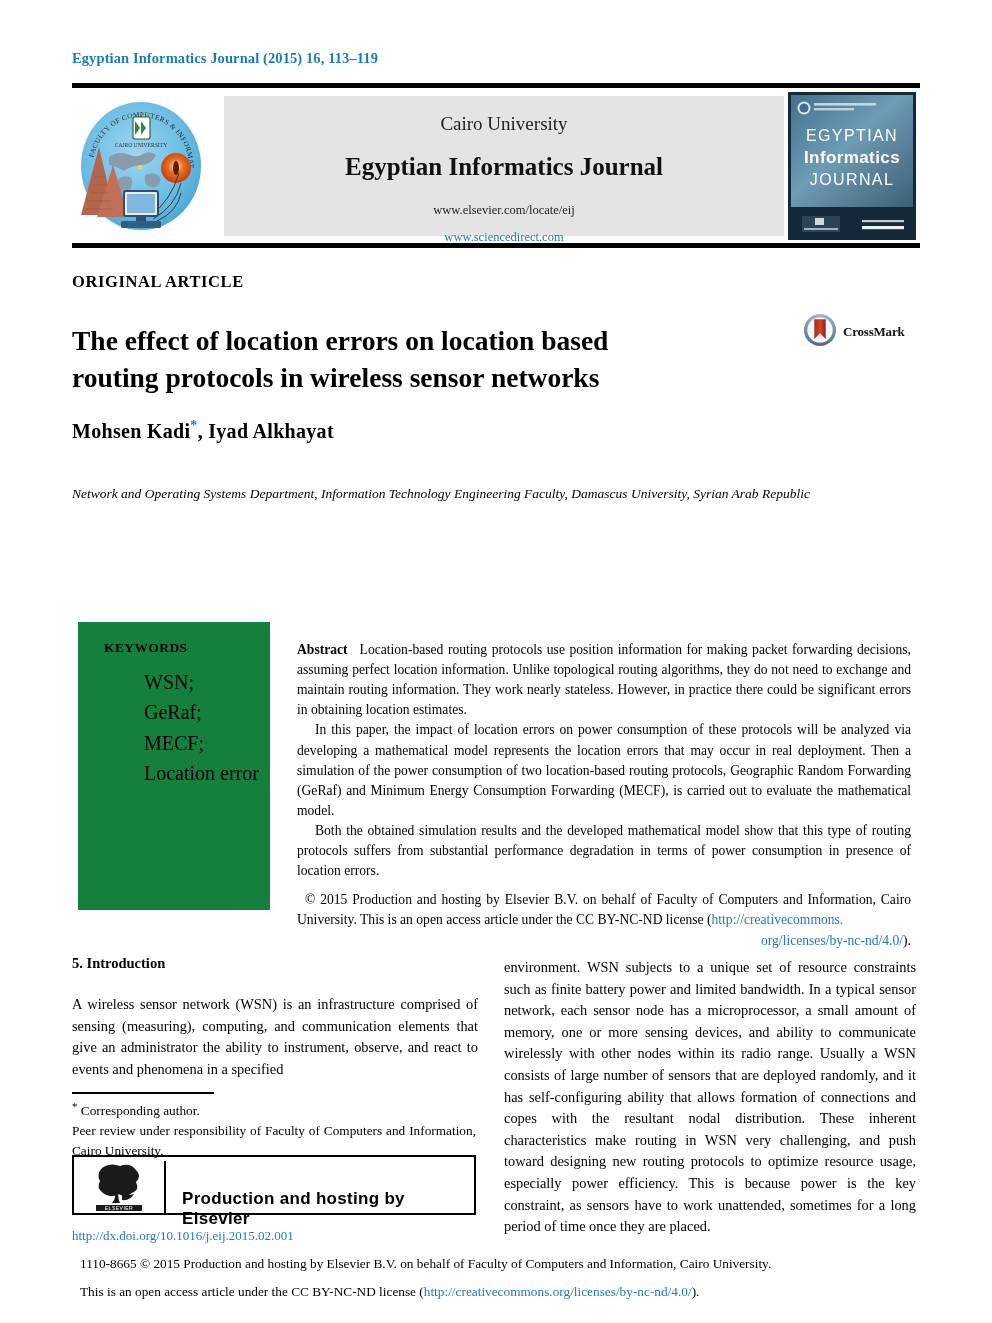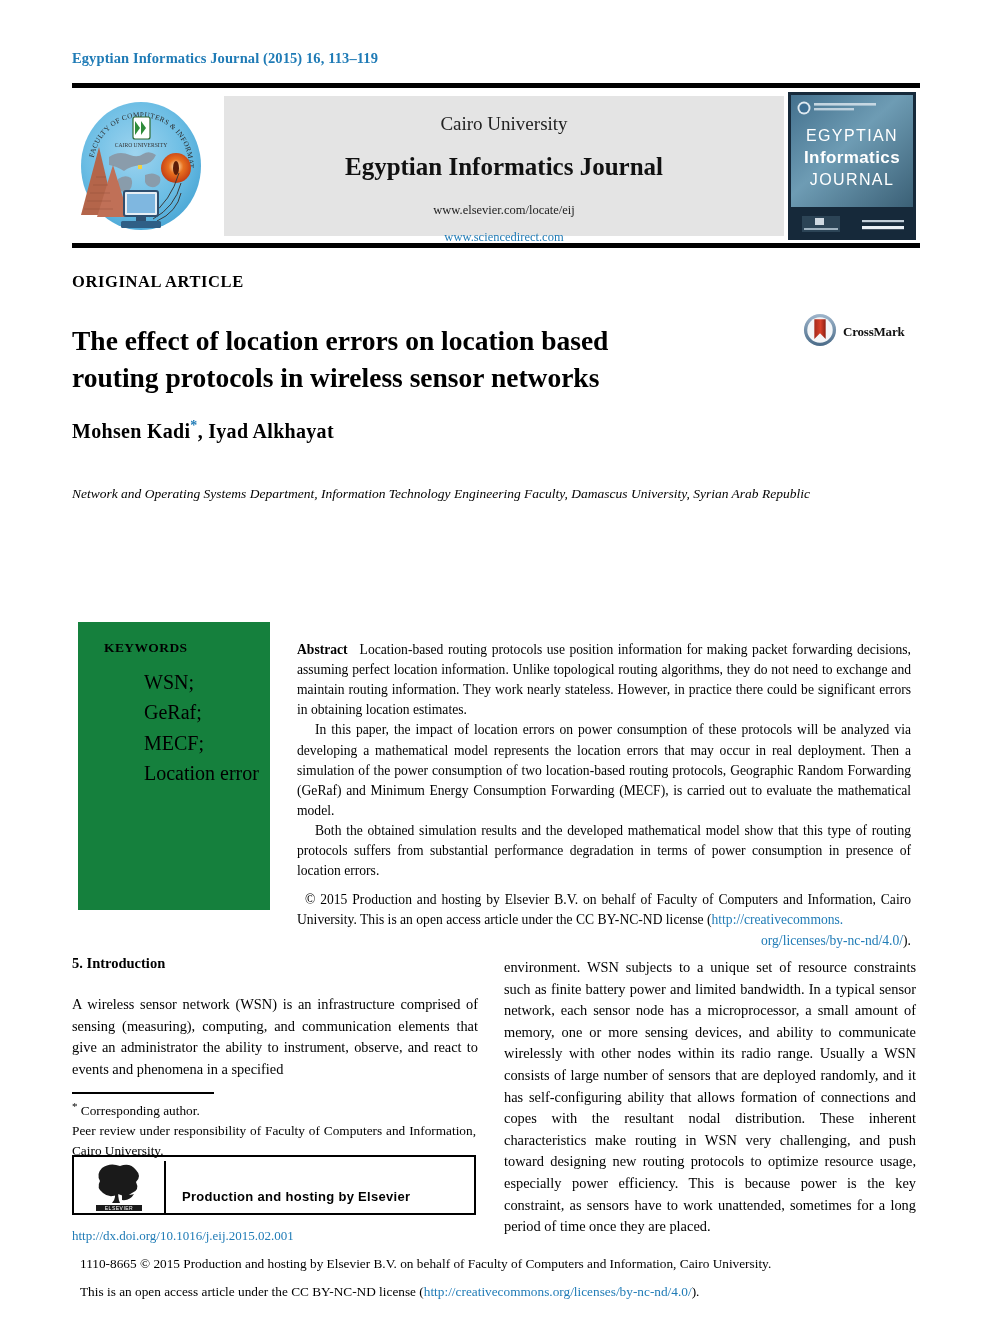--- a/index.html
+++ b/index.html
@@ -294,21 +294,21 @@
     top: 4px;
     width: 2px;
     height: 52px;
     background: #000;
   }
   .els-text {
     position: absolute;
     left: 108px;
     top: 32px;
     font-family: "Liberation Sans", sans-serif;
-    font-size: 13px;
+    font-size: 17px;
     font-weight: bold;
     letter-spacing: 0.3px;
   }
 
   
   .doi {
     position: absolute;
     left: 72px;
     top: 1228px;
     font-size: 13px;

